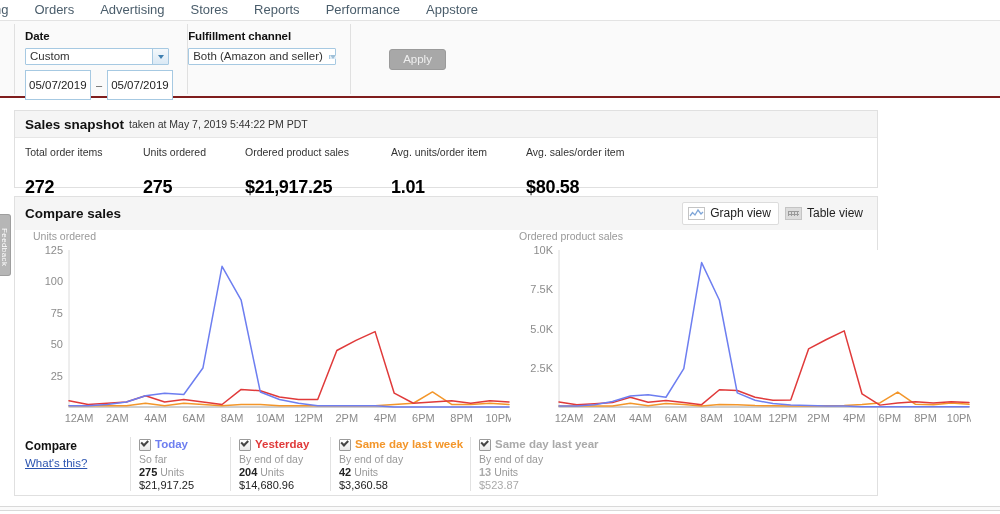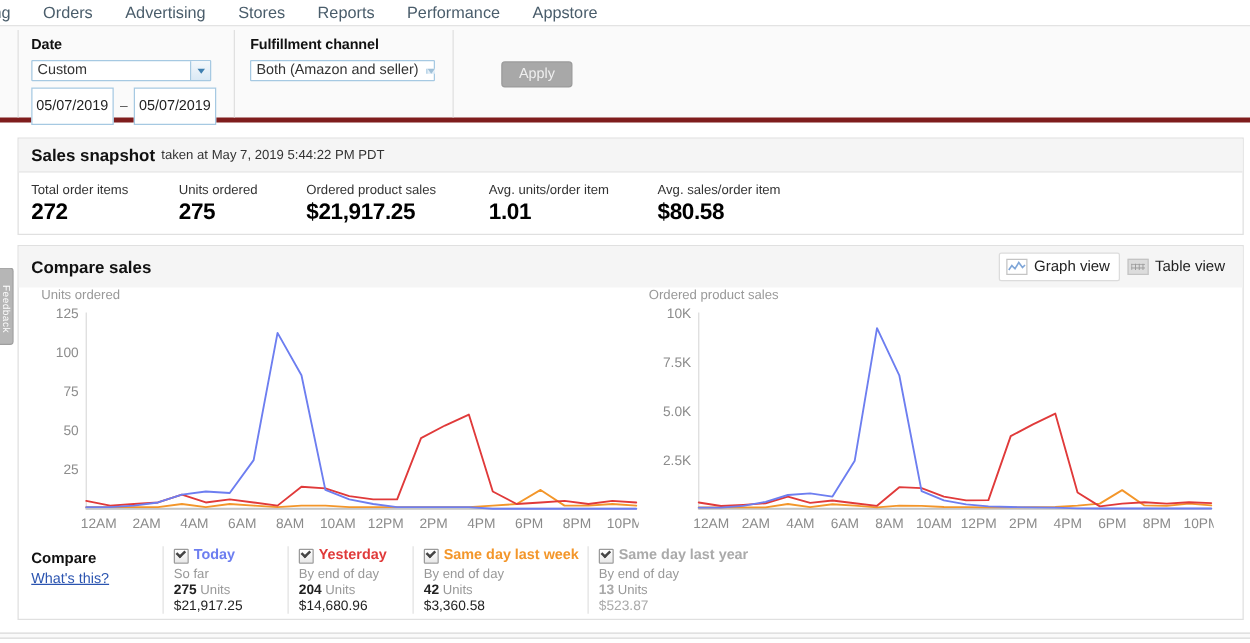--- a/index.html
+++ b/index.html
@@ -23,21 +23,21 @@
     color: #4a5d6b; text-decoration: none;
     padding: 0 13px; line-height: 20px;
   }
   .topnav a:first-child { padding-left: 0; margin-left: -6px; }
 
   
   .filterbar {
     position: absolute; left: 0; top: 20px; width: 1000px; height: 78px;
     background: #fafafa;
     border-top: 1px solid #e3e3e3;
-    border-bottom: 4px solid #7f1d1d;
+    border-bottom: 2px solid #7f1d1d;
     box-sizing: border-box;
   }
   .filter-panel {
     position: absolute; left: 14px; top: 3px;
     height: 70px;
     box-sizing: border-box;
     display: flex;
   }
   .filter-cell {
     padding: 6px 14px 0 10px;
@@ -99,21 +99,21 @@
     background: #a8a8a8;
     color: #efefef;
     font-size: 11.5px;
     padding: 3px 13px 4px 13px;
     border-radius: 3px;
     border: 1px solid #9a9a9a;
   }
 
   
   .card {
-    position: absolute; left: 14px; width: 981px;
+    position: absolute; left: 14px; width: 864px;
     background: #ffffff;
     border: 1px solid #e0e0e0;
     box-sizing: border-box;
   }
   #snapshot-card { top: 110px; height: 78px; }
   #compare-card  { top: 196px; height: 300px; }
 
   .card-header {
     background: #f5f5f5;
     border-bottom: 1px solid #e6e6e6;
@@ -130,21 +130,21 @@
   }
 
   
   .metrics {
     display: flex; padding: 8px 0 0 10px;
   }
   .metric { margin-right: 14px; }
   .metric-label { font-size: 10.5px; color: #333; }
   .metric-value {
     font-size: 18px; font-weight: bold; color: #000;
-    margin-top: 1px; letter-spacing: -0.3px;
+    margin-top: 19px; letter-spacing: -0.3px;
   }
 
   
   #compare-card .card-header {
     background: #f5f5f5; height: 33px;
     border-bottom: none;
   }
   .view-toggle {
     position: absolute; right: 6px; top: 5px;
     display: flex;
@@ -280,21 +280,21 @@
             <i></i>
           </span>
       </div>
       <div class="date-row">
         <input class="date-input" type="text" value="05/07/2019" style="">
         <span class="date-dash">–</span>
         <input class="date-input" type="text" value="05/07/2019" style="">
       </div>
     </div>
 
-    <div class="filter-cell" style="padding-left:12px;">
+    <div class="filter-cell" style="padding-left:0;">
       <div class="filter-label">Fulfillment channel</div>
       <div class="sel-wrap" style="width:148px;align-items:center;">
         <span class="sel-text" style="flex:1">Both (Amazon and seller)</span>
         <span class="sel-arrow muted">
             <i></i>
           </span>
       </div>
     </div>
 
     <div class="filter-cell" style="border-left:1px solid #e0e0e0;">

